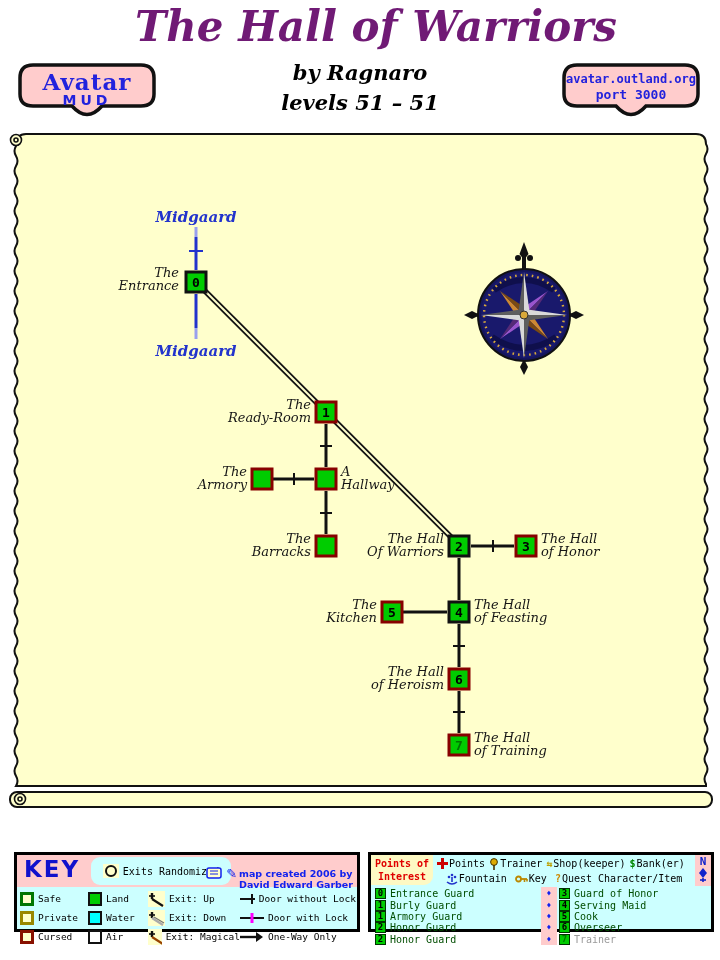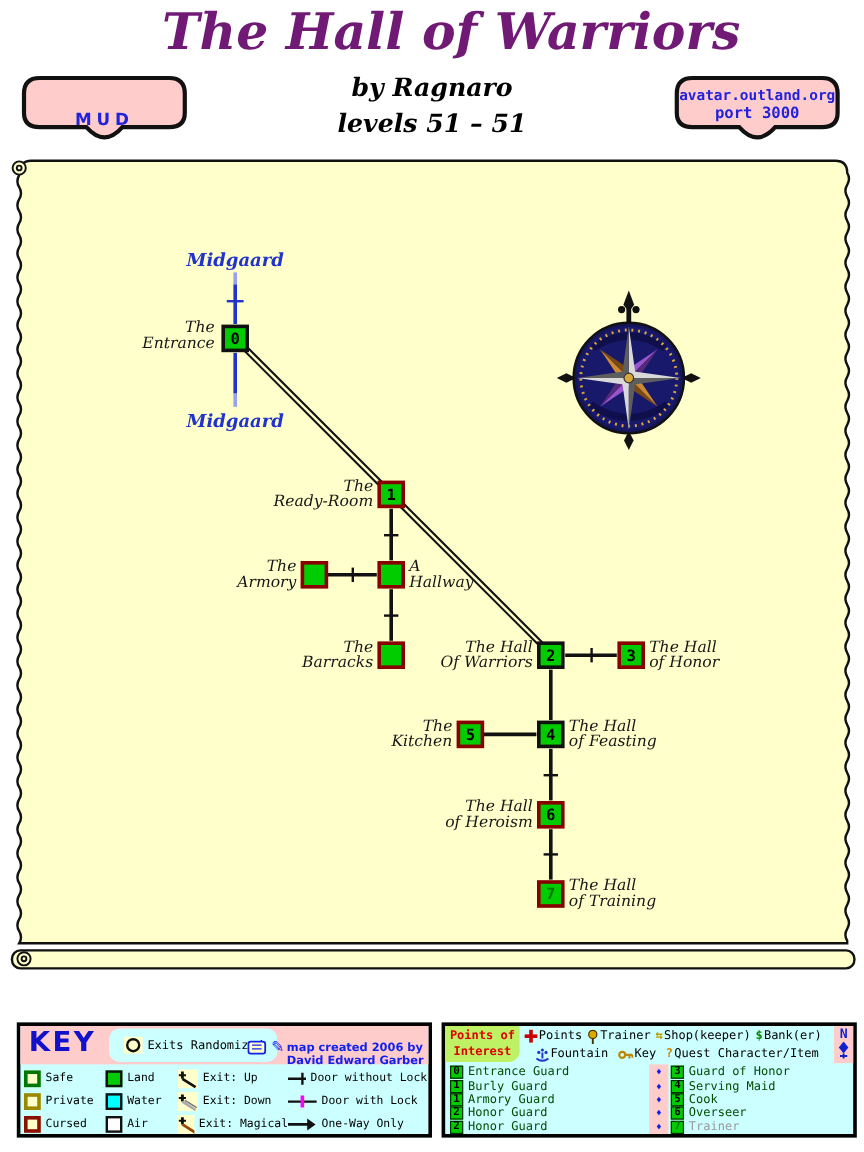--- a/index.html
+++ b/index.html
@@ -34,21 +34,21 @@
   .lnk  { stroke:#111; stroke-width:3; }
   .tick { stroke:#111; stroke-width:2; }
   .dbl-out { stroke:#111; stroke-width:5.5; }
   .dbl-in  { stroke:#ffffcc; stroke-width:2; }
   .zblue   { stroke:#2233cc; stroke-width:3; }
   .zlight  { stroke:#99a0ee; stroke-width:3; }
   .ztick   { stroke:#2233cc; stroke-width:2; }
   .parch { fill:#ffffcc; stroke:#111; stroke-width:2; }
 
   
-  .panel { position:absolute; top:852px; height:96px; background:#ccffff;
+  .panel { position:absolute; top:852px; height:80px; background:#ccffff;
            border:3px solid #000; }
   #keypanel { left:14px;  width:346px; }
   #poipanel { left:368px; width:346px; }
 
   
   .key-band { position:absolute; left:0; top:0; width:340px; height:32px; background:#ffcccc; }
   .key-word { position:absolute; left:7px; top:1px; font:bold 23px "DejaVu Sans",sans-serif;
               color:#1111cc; letter-spacing:2px; }
   .rand-box { position:absolute; left:74px; top:2px; width:140px; height:28px; background:#ccffff;
               border-radius:9px; display:flex; align-items:center; justify-content:center; gap:4px; }
@@ -63,21 +63,21 @@
   .swatch { width:14px; height:14px; display:inline-block; flex:none; }
   .sw-safe    { background:#ffffcc; border:3px solid #007700; }
   .sw-private { background:#ffffcc; border:3px solid #998800; }
   .sw-cursed  { background:#ffffcc; border:3px solid #881100; }
   .sw-land    { background:#00cc00; border:2px solid #111; }
   .sw-water   { background:#00ffff; border:2px solid #111; }
   .sw-air     { background:#ffffff; border:2px solid #111; }
   .chip-bg { background:#ffffcc; }
 
   
-  .poi-title { position:absolute; left:0; top:0; width:62px; height:30px; background:#bef264;
+  .poi-title { position:absolute; left:0; top:0; width:62px; height:30px; background:#fef9c3;
                border-radius:0 0 9px 0; text-align:center; color:#e00000;
                font:bold 10px "DejaVu Sans Mono",monospace; line-height:13px; padding-top:2px; }
   .poi-n { position:absolute; right:0; top:0; width:16px; height:31px; background:#ffcccc;
            text-align:center; color:#1122cc; font:bold 11px "DejaVu Sans Mono",monospace; }
   .poi-icons { position:absolute; left:66px; top:1px; width:254px; }
   .irow { display:flex; align-items:center; height:15px; }
   .irow1 { justify-content:flex-start; gap:4px; }
   .irow2 { justify-content:center; gap:8px; }
   .litem { display:flex; align-items:center; gap:1px; font:10px "DejaVu Sans Mono",monospace;
            color:#000; white-space:nowrap; }
@@ -99,20 +99,21 @@
 <body>
 
 <div class="title">The Hall of Warriors</div>
 <div class="subtitle1">by Ragnaro</div>
 <div class="subtitle2">levels 51 – 51</div>
 
 <div class="badge" id="badgeL">
   <svg width="150" height="64">
     <path d="M8,18 Q8,5 21,5 H129 Q142,5 142,18 V34 Q142,46 129,46 H90 Q75,63 60,46 H21 Q8,46 8,34 Z" fill="#ffcccc" stroke="#111" stroke-width="3.5"></path>
   </svg>
+  <div class="bt l1">Avatar</div>
   <div class="bt l2">MUD</div>
 </div>
 
 <div class="badge" id="badgeR">
   <svg width="150" height="64">
     <path d="M8,18 Q8,5 21,5 H129 Q142,5 142,18 V34 Q142,46 129,46 H90 Q75,63 60,46 H21 Q8,46 8,34 Z" fill="#ffcccc" stroke="#111" stroke-width="3.5"></path>
   </svg>
   <div class="bt l1">avatar.outland.org</div>
   <div class="bt l2">port 3000</div>
 </div>

